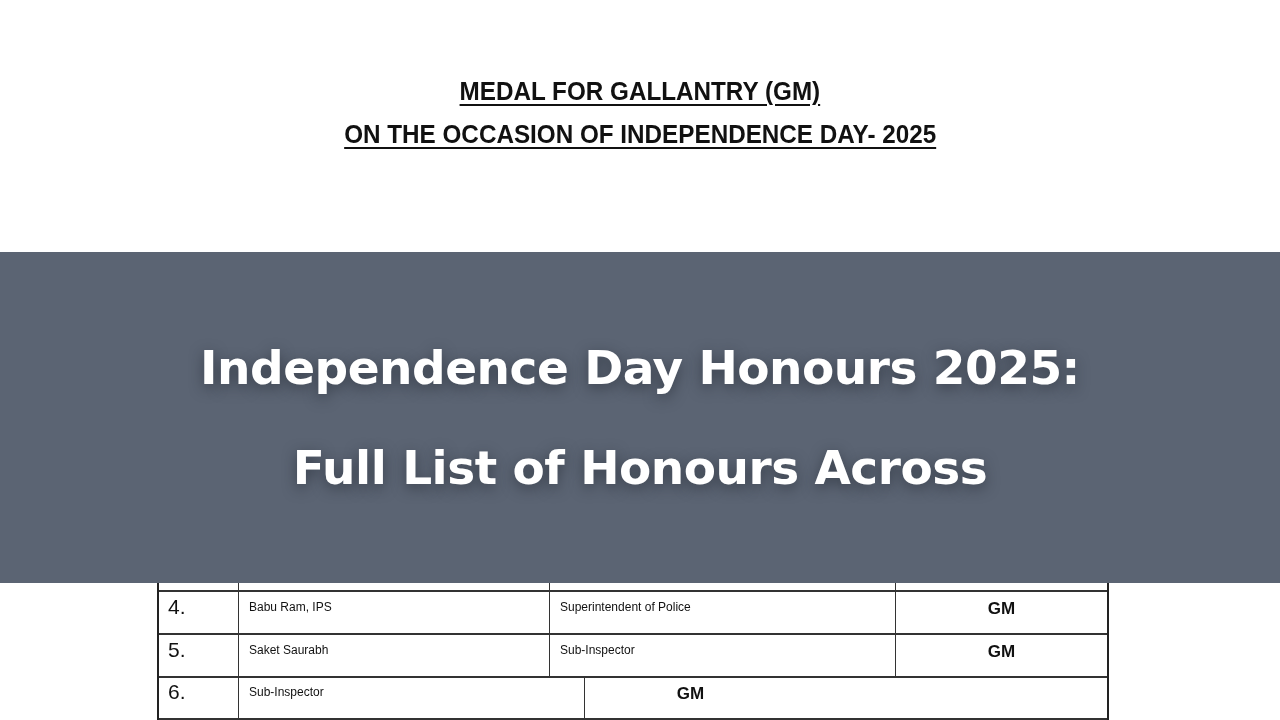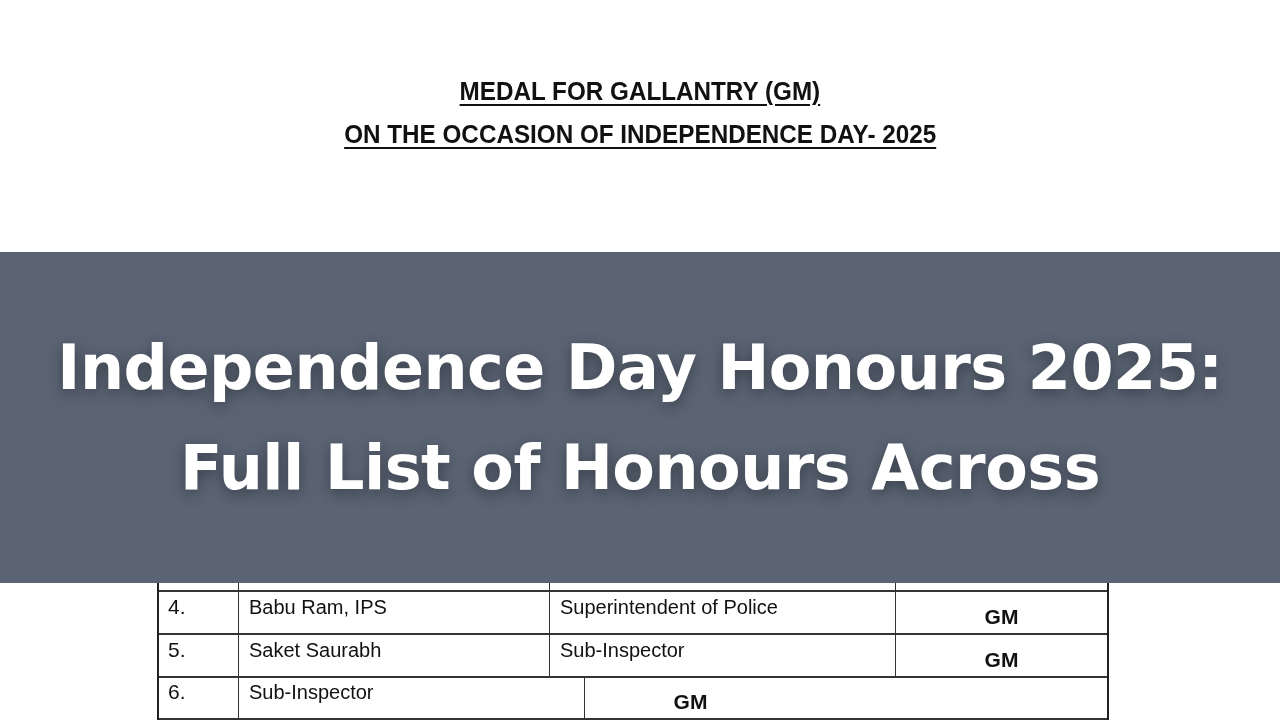--- a/index.html
+++ b/index.html
@@ -35,21 +35,21 @@
 
   .banner {
     position: absolute; left: 0; top: 252px; width: 1280px; height: 331px;
     background: #5b6473;
     display: flex; flex-direction: column; align-items: center; justify-content: center;
   }
   .banner-line {
     color: #ffffff;
     font-family: "DejaVu Sans", sans-serif;
     font-weight: bold;
-    font-size: 62px;
+    font-size: 47px;
     line-height: 100px;
     letter-spacing: -0.5px;
     white-space: nowrap;
     text-shadow: 0 4px 14px rgba(30, 34, 44, 0.55);
   }
 
   .table-wrap {
     position: absolute; left: 157px; top: 583px; width: 952px; height: 140px;
     border-left: 2px solid #222; border-right: 2px solid #222;
   }
@@ -58,29 +58,29 @@
     border-bottom: 2px solid #333;
     display: flex;
   }
   .row.partial { top: 0; height: 9px; }
   .row.r0 { top: 9px; }
   .row.r1 { top: 52px; }
   .row.r2 { top: 94px; }
   .cell {
     height: 100%;
     border-right: 1.5px solid #333;
-    font-size: 20px; color: #111;
+    font-size: 12px; color: #111;
     padding: 3px 10px 0 10px;
     line-height: 24px;
   }
   .cell:last-child { border-right: none; }
   .c-no { width: 80px; padding-left: 9px; font-size: 21px; }
   .c-name { width: 311px; }
   .c-rank { width: 346px; }
-  .c-award { width: 211px; text-align: center; font-weight: bold; font-size: 21px; padding-top: 13px; }
+  .c-award { width: 211px; text-align: center; font-weight: bold; font-size: 17px; padding-top: 5px; }
 </style>
 </head>
 <body>
 
 <div class="page">
 
   <div class="doc-heading" id="h2">
     <span>MEDAL FOR GALLANTRY (GM)</span>
   </div>
   <div class="doc-heading" id="h3">

